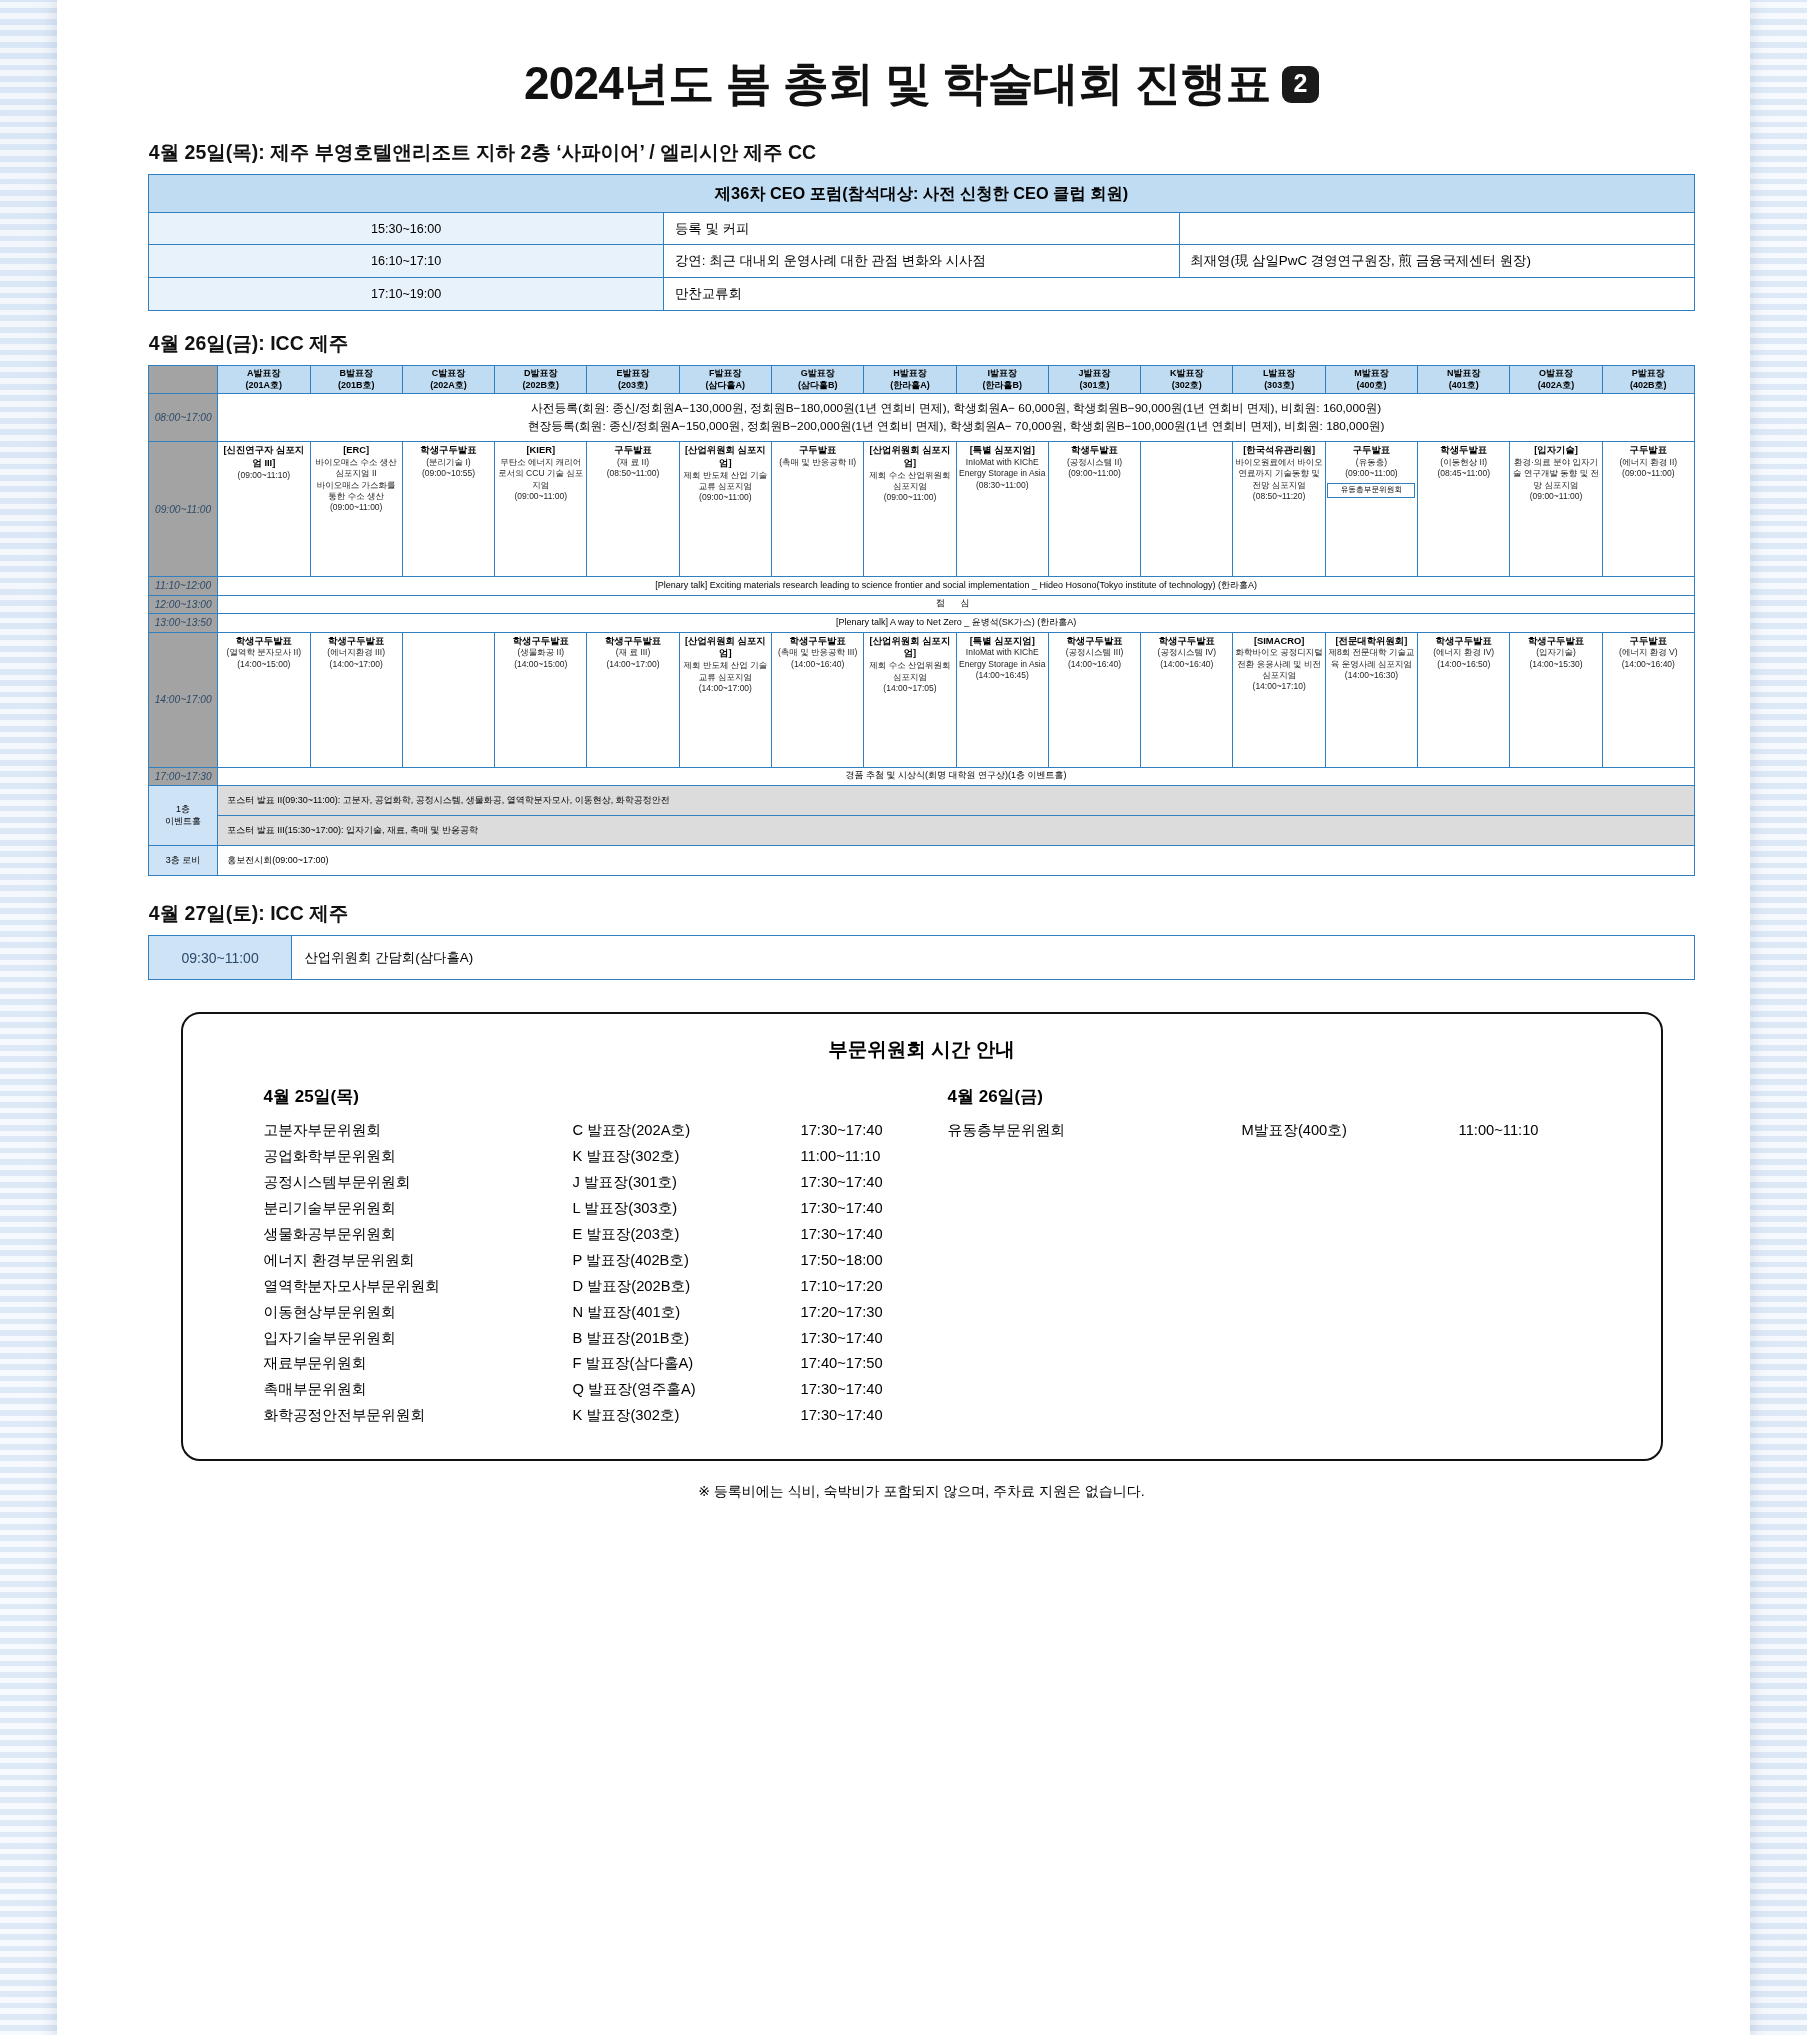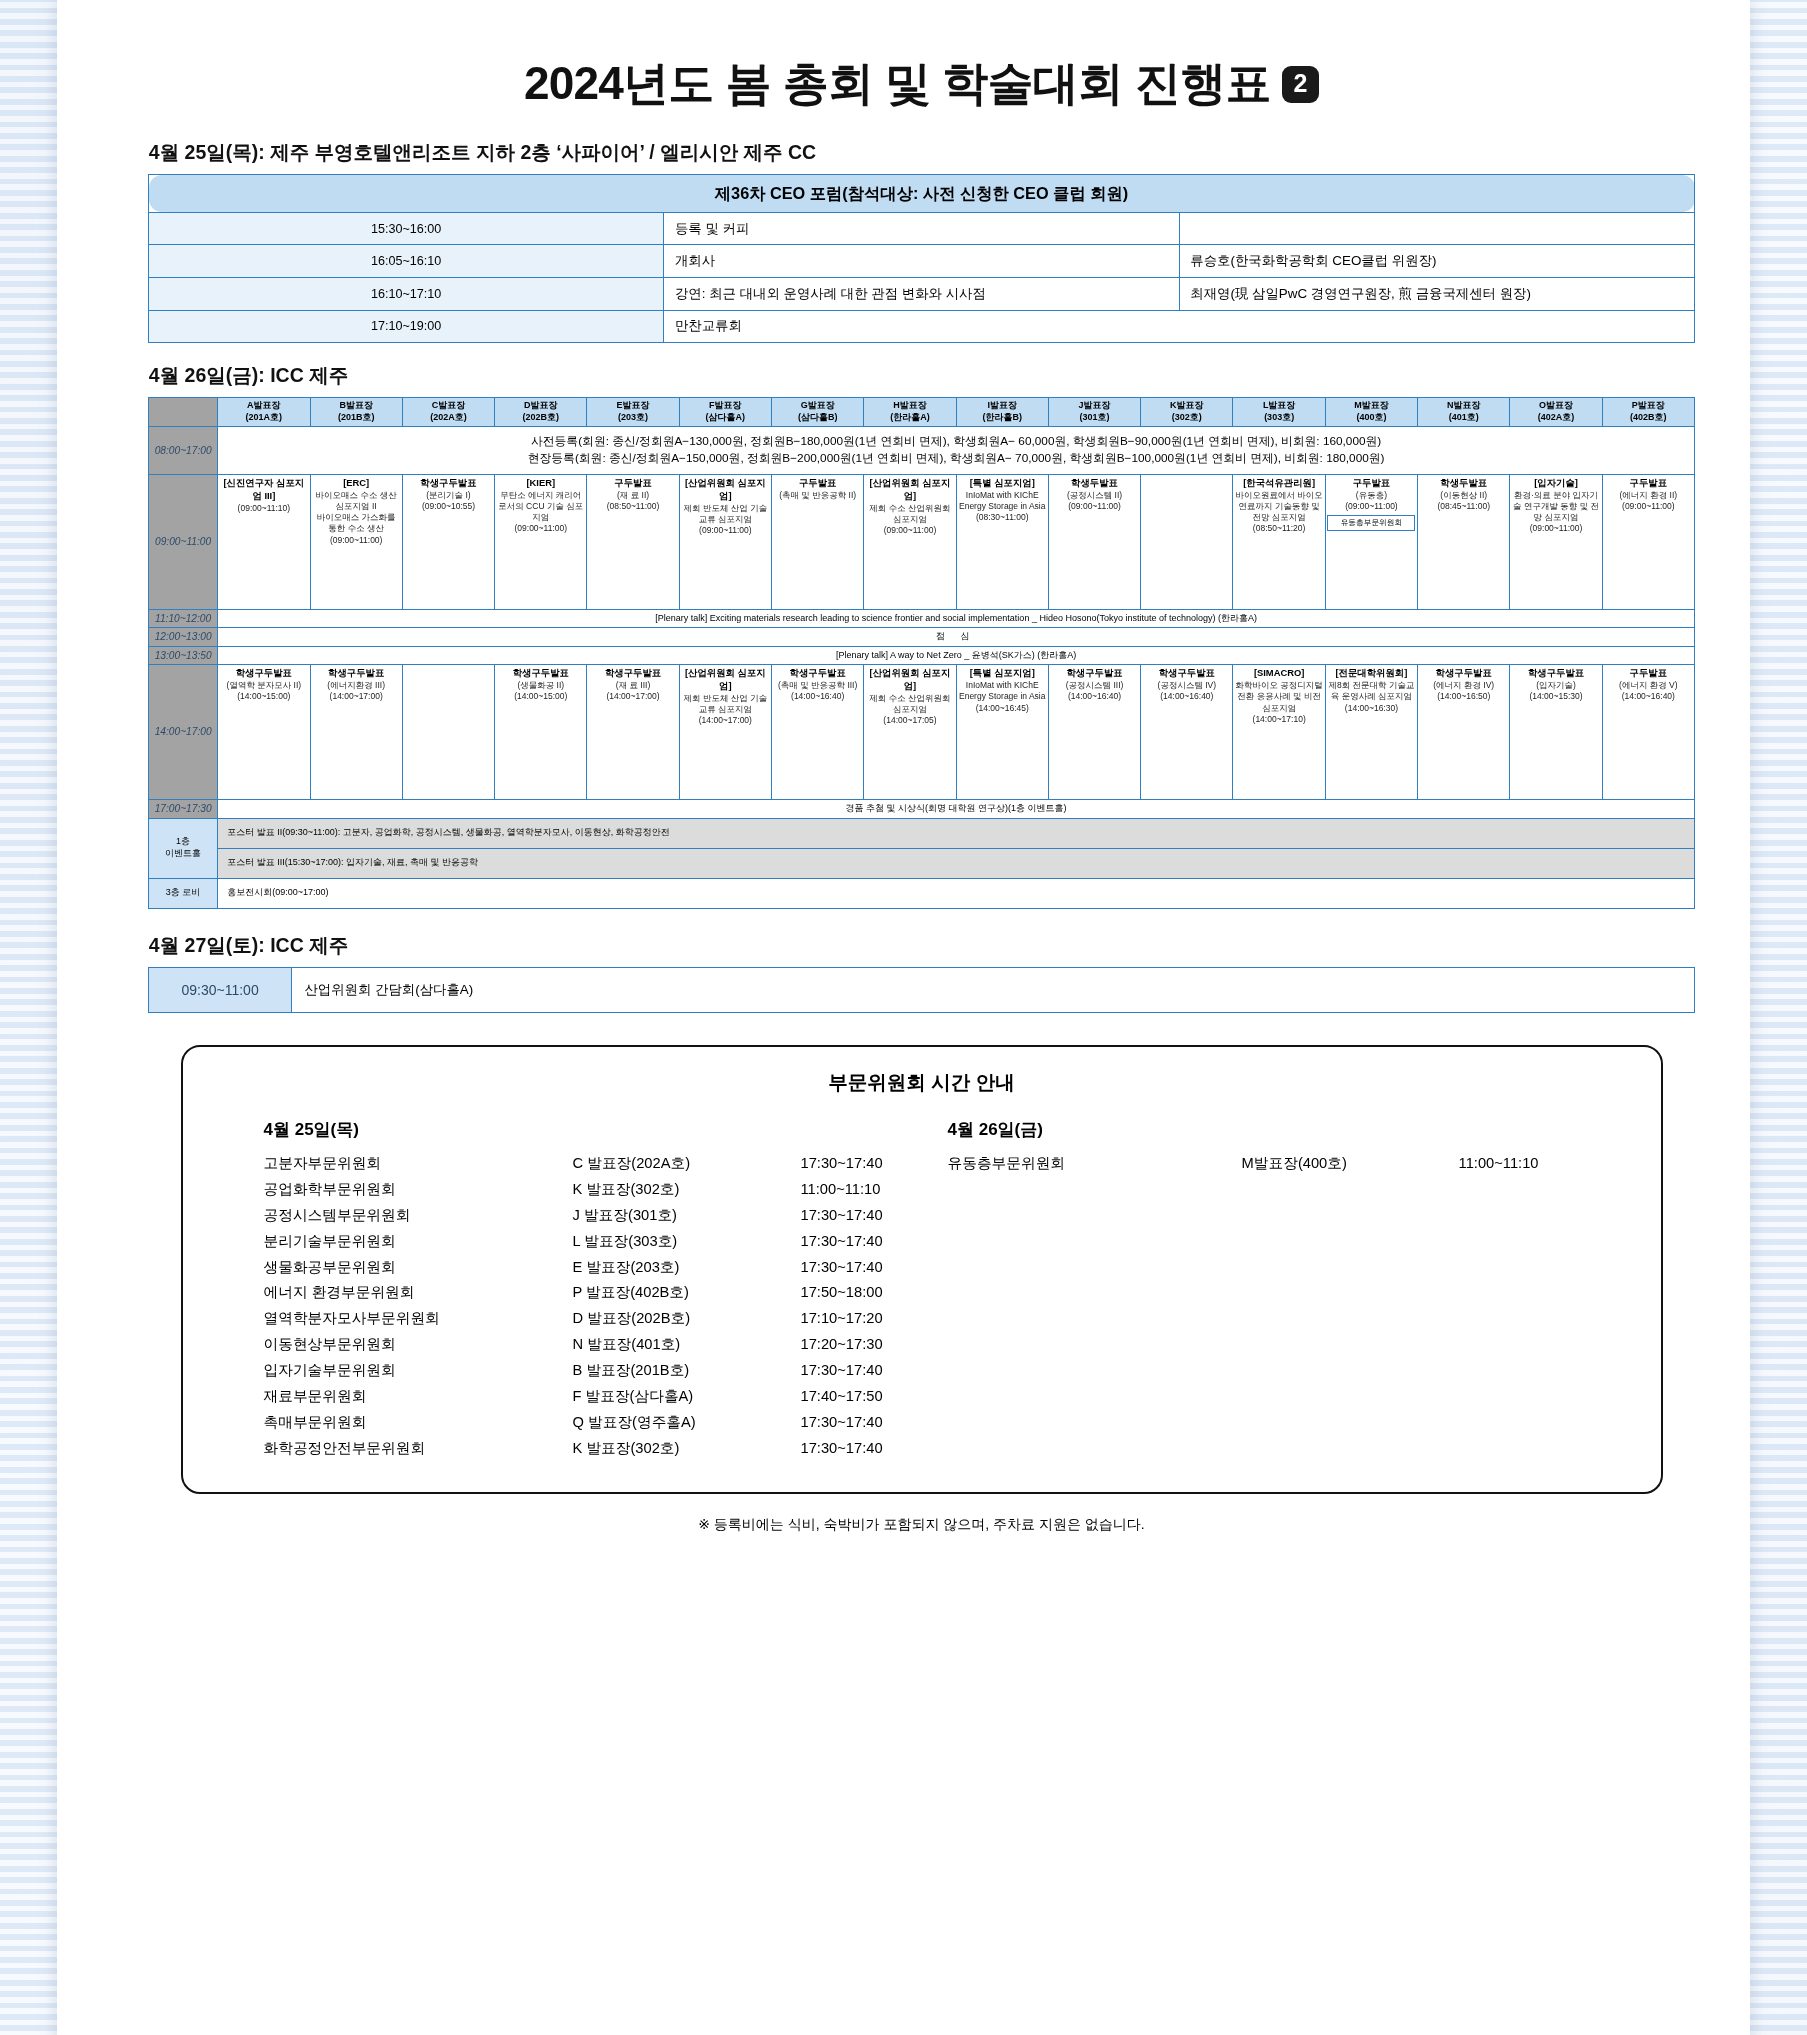--- a/index.html
+++ b/index.html
@@ -91,21 +91,20 @@
   }
 
   
   .ceo-table td { height: 25px; }
   .ceo-title {
     background: #bfdcf2;
     text-align: center;
     font-weight: bold;
     font-size: 16.3px;
     padding: 5.7px 0;
-    border-radius: 13px;
   }
   .ceo-time {
     width: 134px;
     background: #e8f2fb;
     text-align: center;
     font-size: 12.6px;
   }
   .ceo-desc { padding-left: 10.6px; font-size: 13.4px; }
   .ceo-who { padding-left: 10.6px; font-size: 13.4px; width: 692px; }
 
@@ -230,25 +229,20 @@
         <tbody>
             <tr>
           <td class="ceo-title" colspan="3">제36차 CEO 포럼(참석대상: 사전 신청한 CEO 클럽 회원)</td>
         </tr>
         <tr>
           <td class="ceo-time">15:30~16:00</td>
           <td class="ceo-desc">등록 및 커피</td>
           <td class="ceo-who"></td>
         </tr>
         <tr>
-          <td class="ceo-time">16:05~16:10</td>
-          <td class="ceo-desc">개회사</td>
-          <td class="ceo-who">류승호(한국화학공학회 CEO클럽 위원장)</td>
-        </tr>
-        <tr>
           <td class="ceo-time">16:10~17:10</td>
           <td class="ceo-desc">강연: 최근 대내외 운영사례 대한 관점 변화와 시사점</td>
           <td class="ceo-who">최재영(現 삼일PwC 경영연구원장, 煎 금융국제센터 원장)</td>
         </tr>
         <tr>
           <td class="ceo-time">17:10~19:00</td>
           <td class="ceo-desc" colspan="2">만찬교류회</td>
         </tr>
       </tbody>
         </table>

